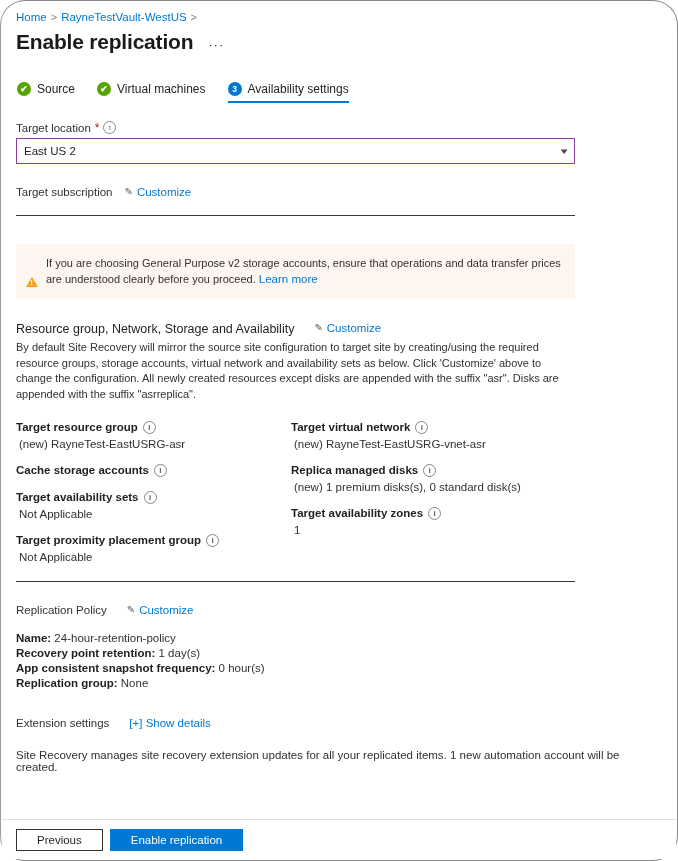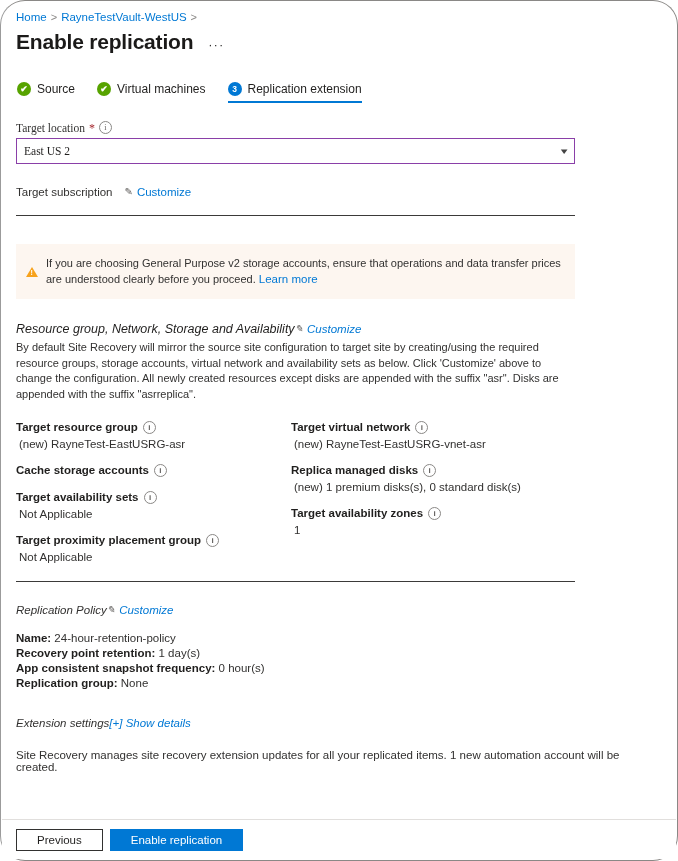--- a/index.html
+++ b/index.html
@@ -198,21 +198,21 @@
 
   
   .banner {
     width: 559px;
     box-sizing: border-box;
     background: #fdf6f0;
     margin-top: 28px;
     padding: 11px 10px 12px 10px;
     display: flex;
     gap: 8px;
-    align-items: center;
+    align-items: flex-end;
   }
   .warn-icon {
     width: 0; height: 0;
     border-left: 6px solid transparent;
     border-right: 6px solid transparent;
     border-bottom: 10px solid #f7a21c;
     flex: 0 0 auto;
     margin-top: 2px;
     position: relative;
   }
@@ -227,24 +227,23 @@
   }
   .banner-text {
     font-size: 11px;
     line-height: 16px;
     color: #323130;
   }
 
   
   .section-head {
     display: flex;
-    align-items: center;
-    gap: 0;
+    align-items: flex-start;
+    gap: 20px;
     margin-top: 23px;
-    font-style: italic;
   }
   .section-title { font-size: 12.5px; color: #201f1e; }
   .section-desc {
     font-size: 11px;
     line-height: 15.5px;
     color: #323130;
     width: 560px;
     margin-top: 4px;
   }
 
@@ -347,25 +346,25 @@
           <span>Source</span>
         </div>
         <div class="tab">
           <span class="tab-badge badge-done">
             <span class="check-glyph">✔</span>
           </span>
           <span>Virtual machines</span>
         </div>
         <div class="tab active">
           <span class="tab-badge badge-num">3</span>
-          <span>Replication extension</span>
-        </div>
-      </div>
-
-      <div style="margin-top:18px;font-family:Liberation Serif, serif;">
+          <span>Availability settings</span>
+        </div>
+      </div>
+
+      <div style="margin-top:18px;">
         <div class="field-label">
           <span>Target location</span>
           <span class="req-star">*</span>
           <span class="info-icon">i</span>
         </div>
         <div class="dropdown">
           <span>East US 2</span>
           <span class="chevron">▾</span>
         </div>
       </div>

